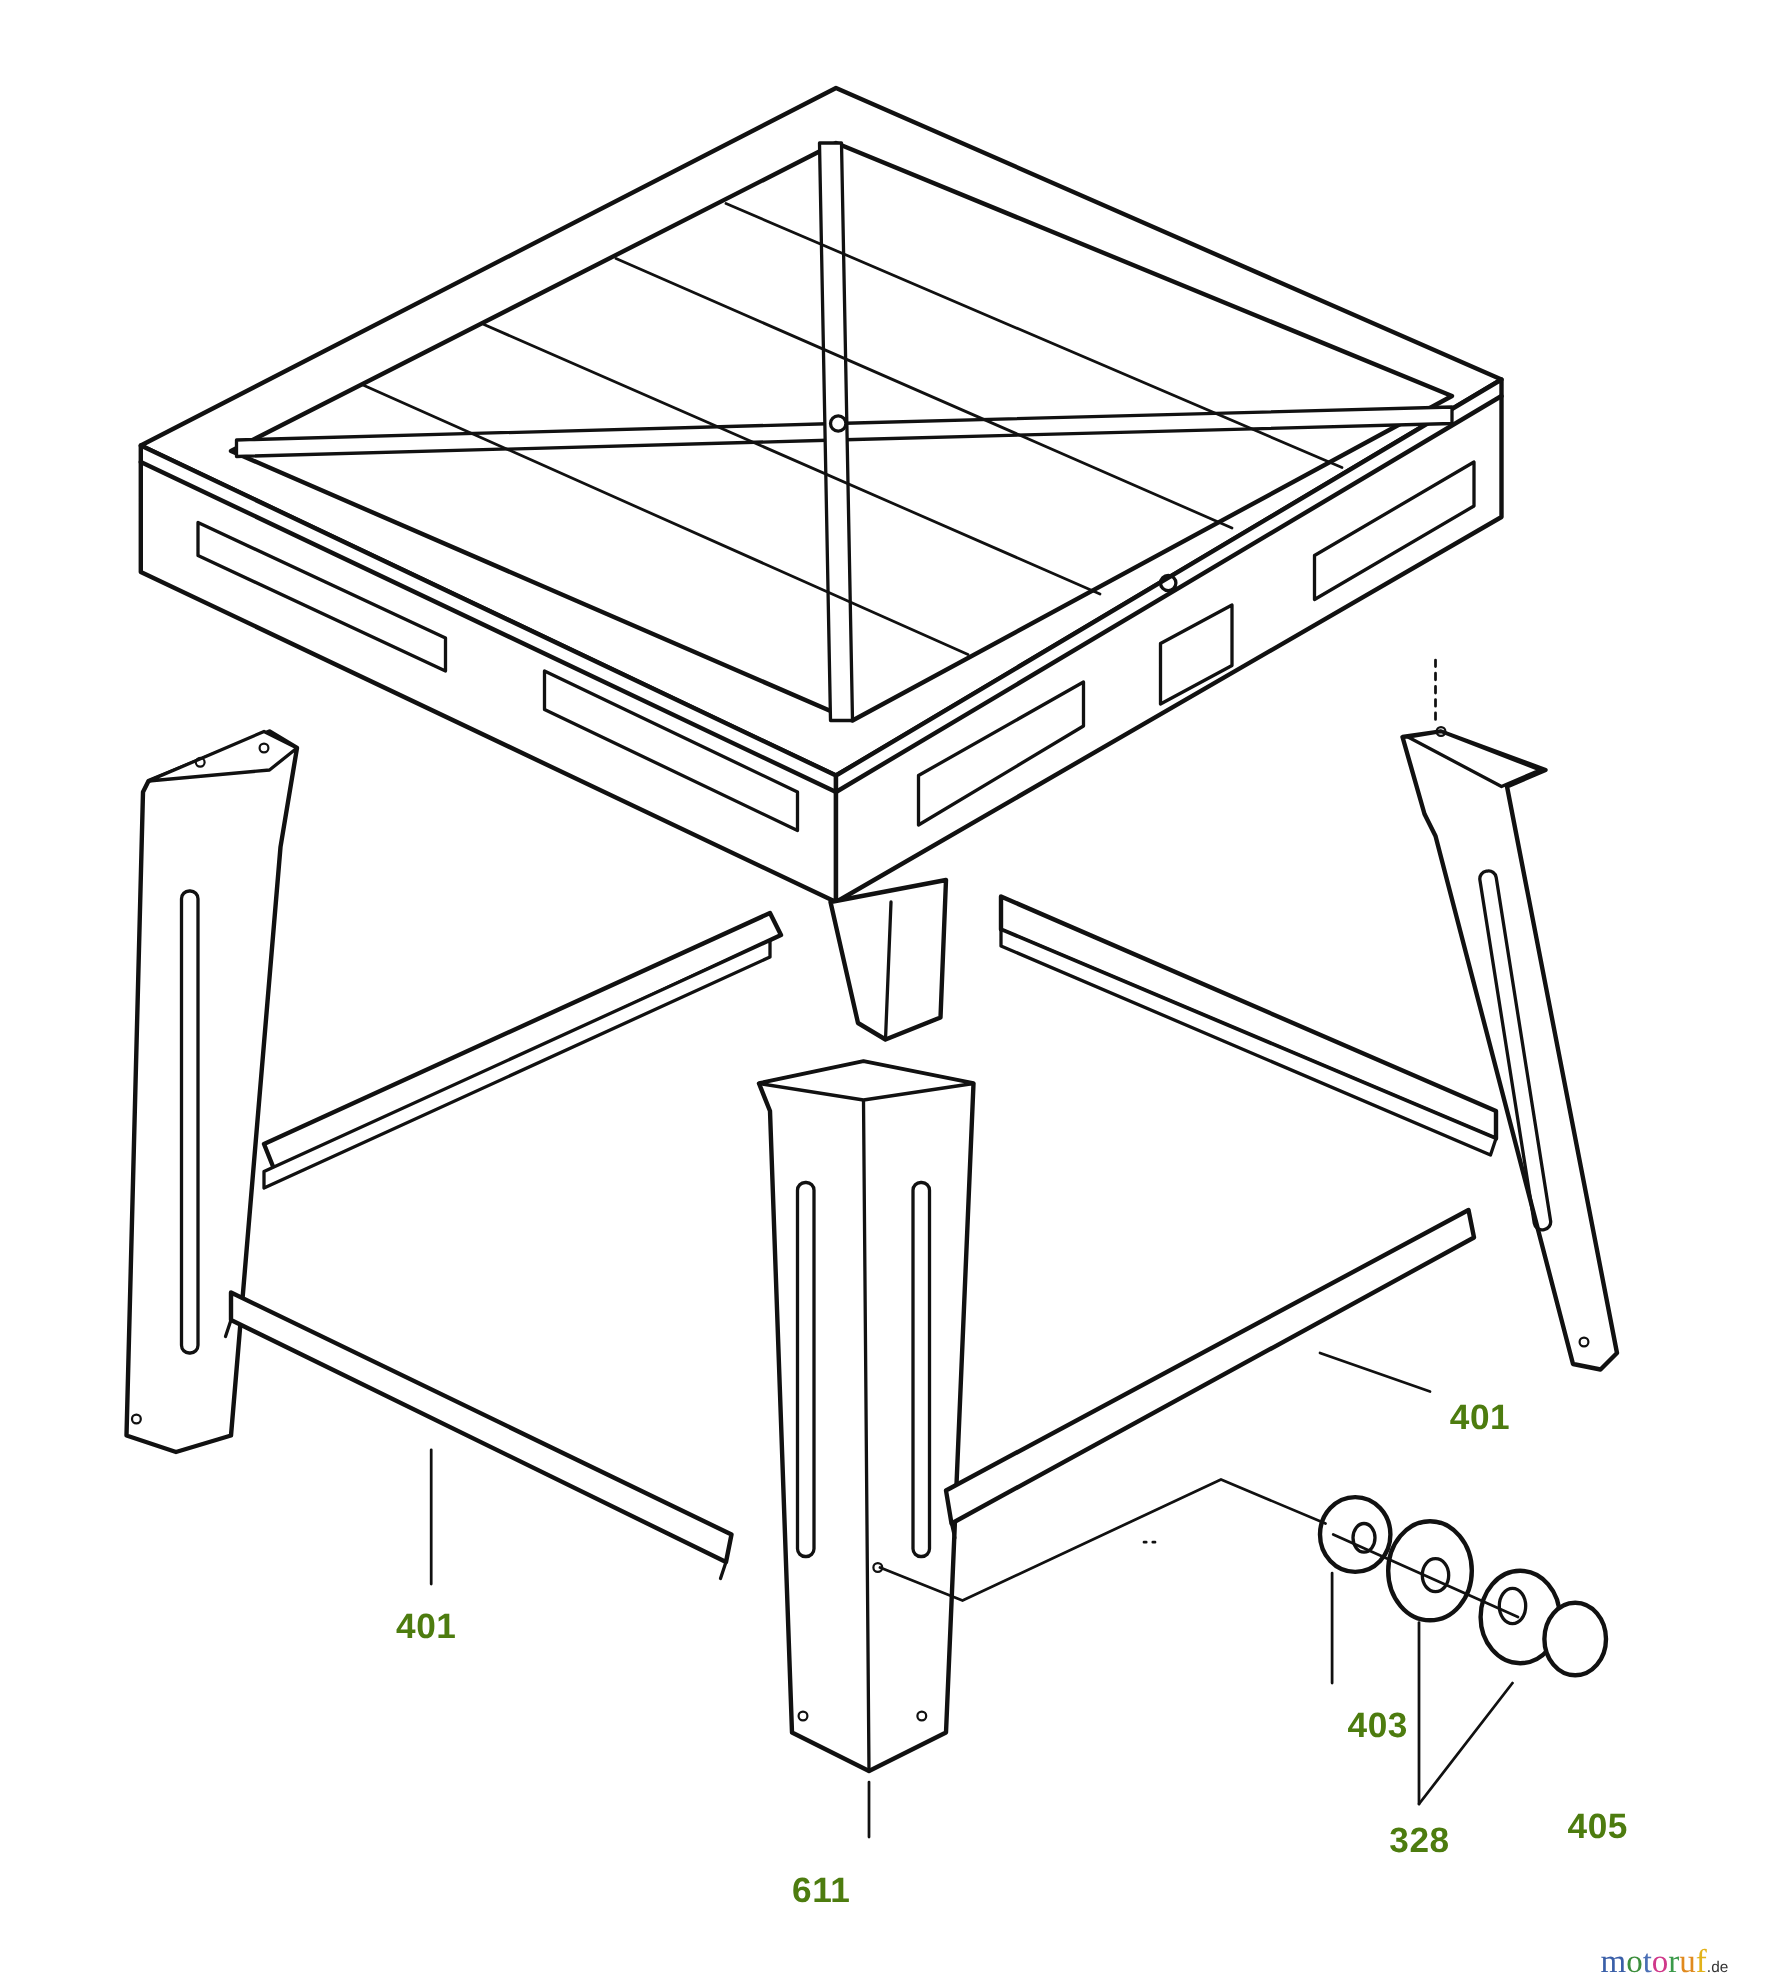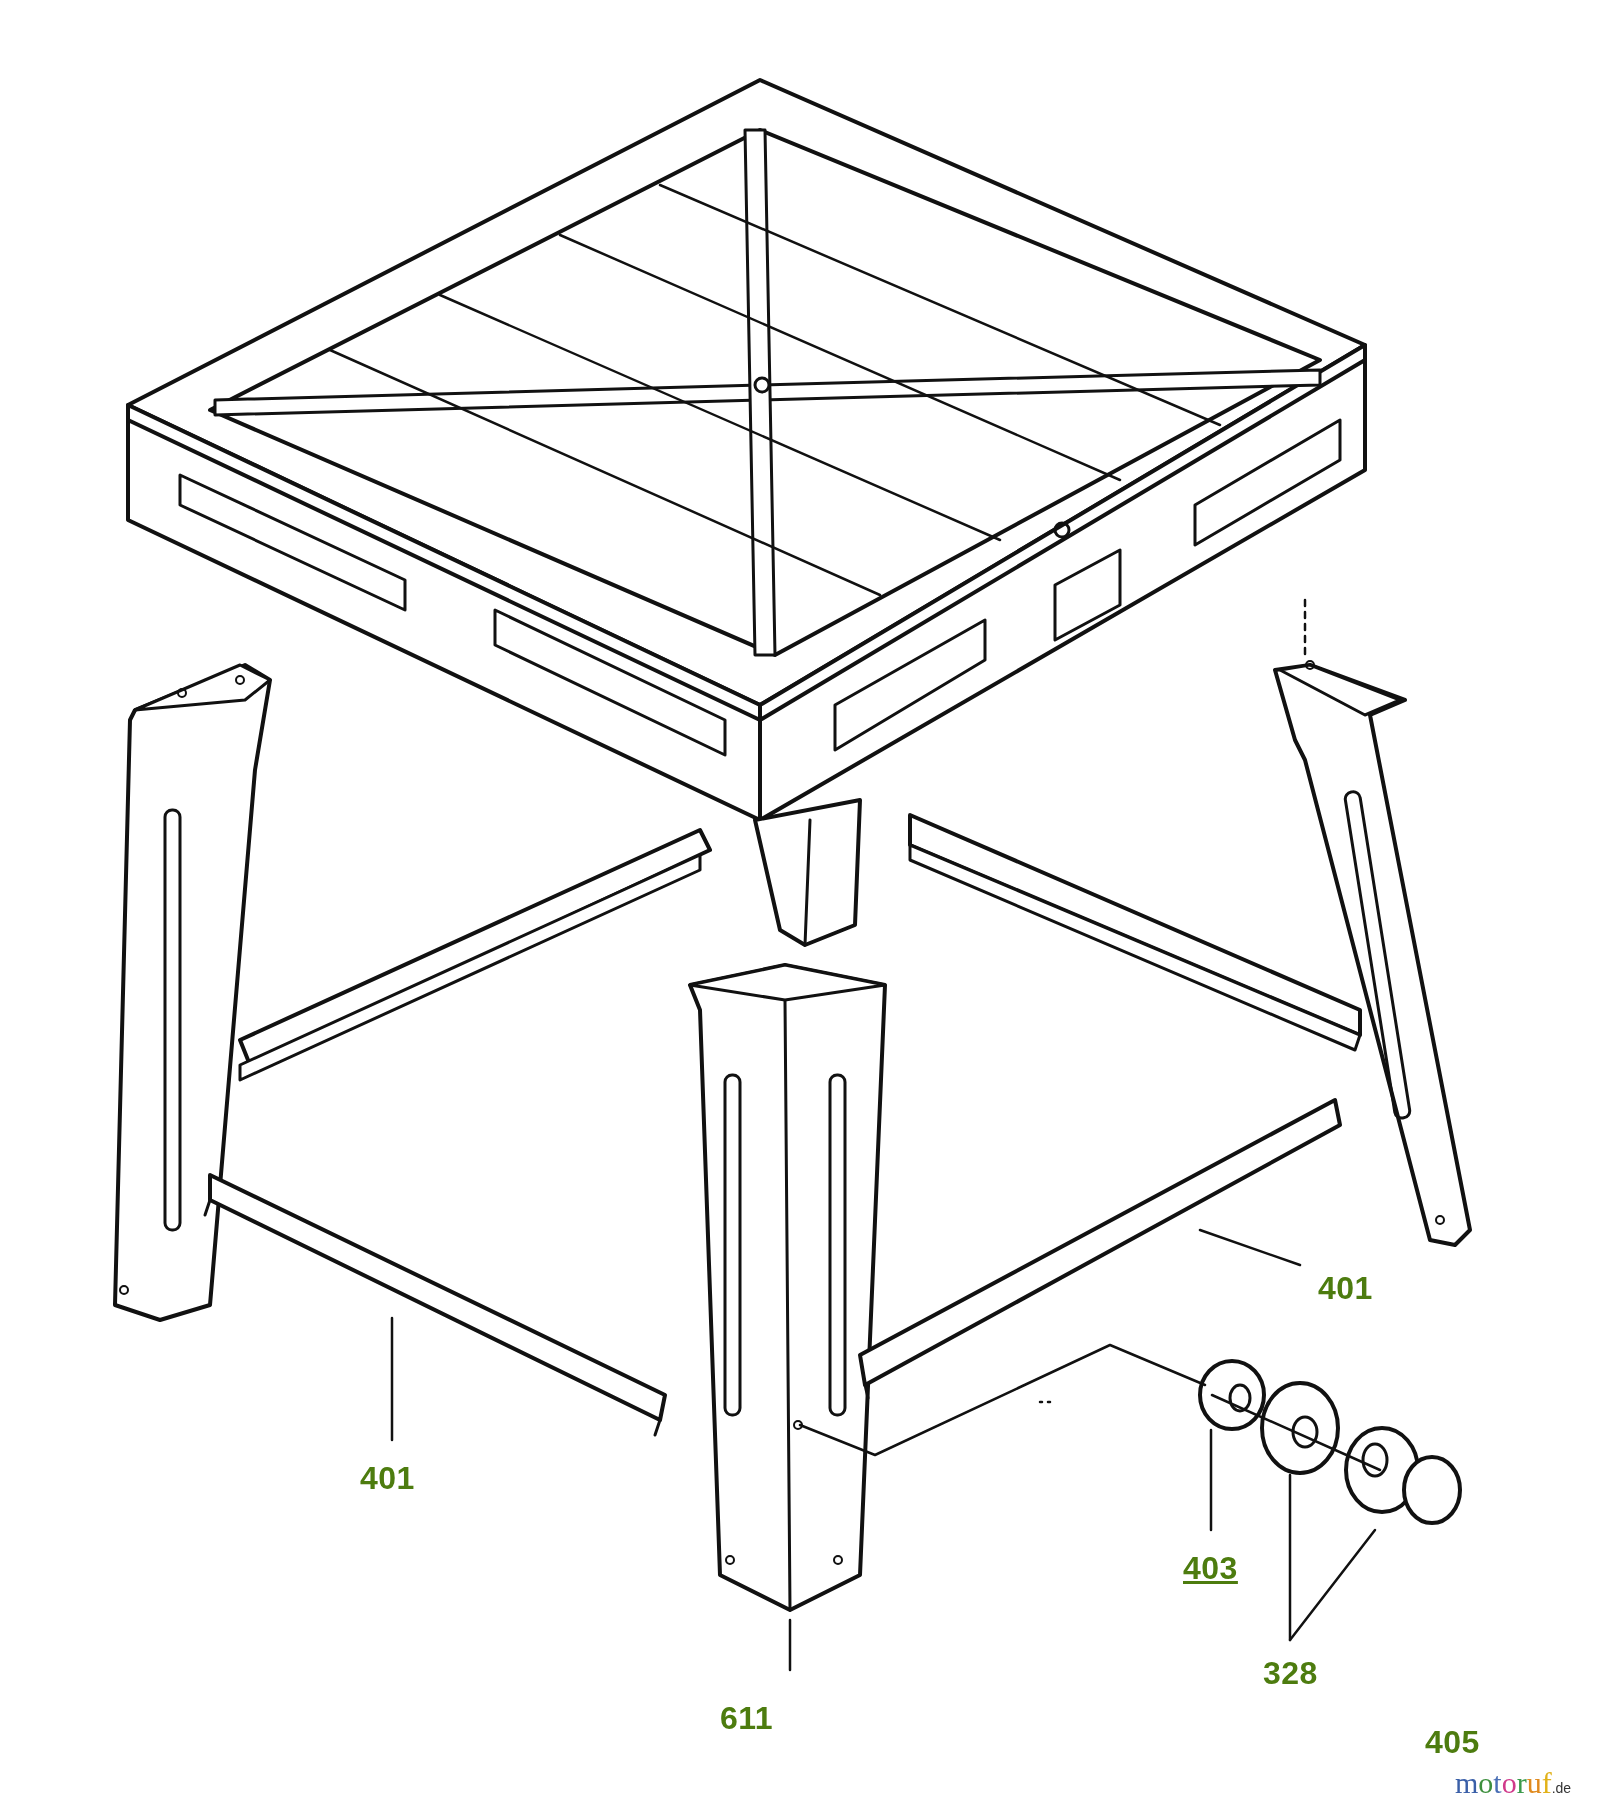--- a/index.html
+++ b/index.html
@@ -123,19 +123,19 @@
       <line x1="1212" y1="1395" x2="1380" y2="1470"></line>
       <line x1="1050" y1="1402" x2="1040" y2="1402" stroke-dasharray="2,6"></line>
       <line x1="1305" y1="600" x2="1305" y2="655" stroke-dasharray="6,6"></line>
     </g>
   </g>
 </svg>
 
 <div class="part-label" style="left:360px;top:1460px;">401</div>
 <div class="part-label" style="left:1318px;top:1270px;">401</div>
 <div class="part-label" style="left:720px;top:1700px;">611</div>
-<div class="part-label" style="left:1183px;top:1550px;text-decoration:underline;">403</div>
+<div class="part-label" style="left:1225px;top:1550px;">403</div>
 <div class="part-label" style="left:1263px;top:1655px;">328</div>
-<div class="part-label" style="left:1425px;top:1724px;">405</div>
+<div class="part-label" style="left:1425px;top:1642px;">405</div>
 
 <div class="watermark">
   <span style="color:#3a5fa8">m</span><span style="color:#3d8f3d">o</span><span style="color:#4a6fb5">t</span><span style="color:#d0388a">o</span><span style="color:#3a9a4a">r</span><span style="color:#e08a1e">u</span><span style="color:#e2b21a">f</span><span class="suffix">.de</span>
 </div>
 
 </body></html>

